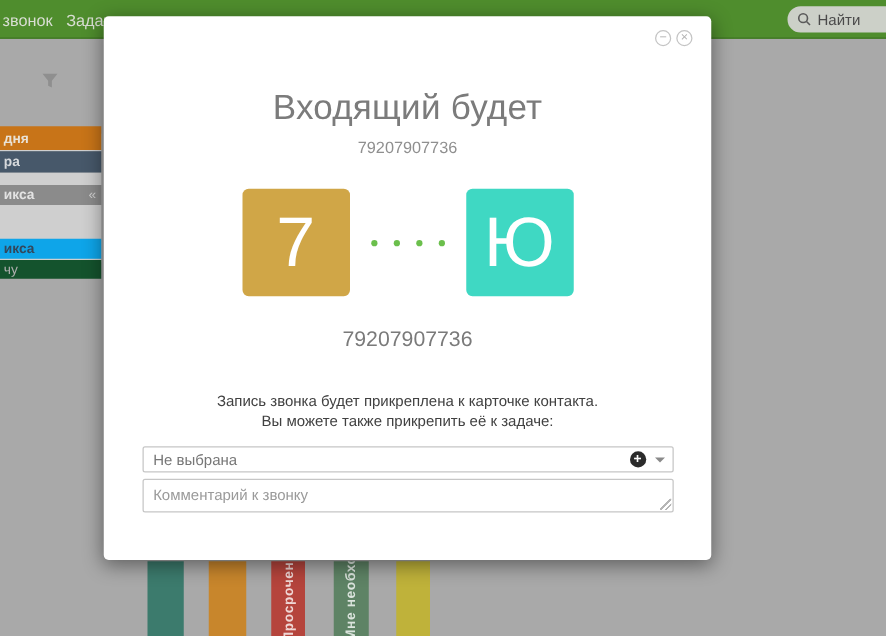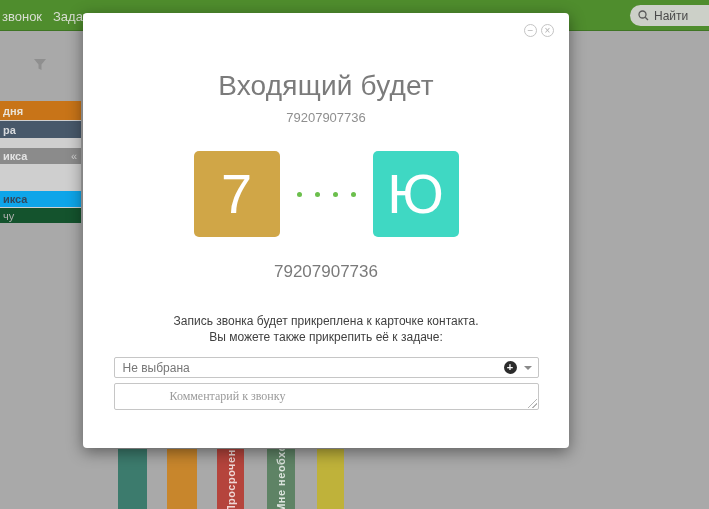--- a/index.html
+++ b/index.html
@@ -120,22 +120,22 @@
     width:0; height:0; border-left:4px solid transparent; border-right:4px solid transparent;
     border-top:4px solid #8a8a8a;
   }
 
   .comment-box {
     position:relative; margin:5px auto 0; width:425px; height:27px;
     border:1px solid #c6c6c6; border-radius:2px; background:#fff; text-align:left;
   }
   .comment-box textarea {
     width:100%; height:100%; border:none; outline:none; resize:none;
-    font-family:Liberation Serif, serif; font-size:12px; color:#555;
-    padding:5px 8px; background:transparent;margin-left:47px;
+    font-family:Liberation Sans, sans-serif; font-size:12px; color:#555;
+    padding:5px 8px; background:transparent;
   }
   .comment-box textarea::placeholder { color:#9a9a9a; opacity:1; }
   .resize-grip {
     position:absolute; right:1px; bottom:1px; width:9px; height:9px;
     background:
       linear-gradient(135deg, transparent 0 45%, #b5b5b5 45% 55%, transparent 55% 70%, #b5b5b5 70% 80%, transparent 80%);
     pointer-events:none;
   }
 
   .go-btn {

